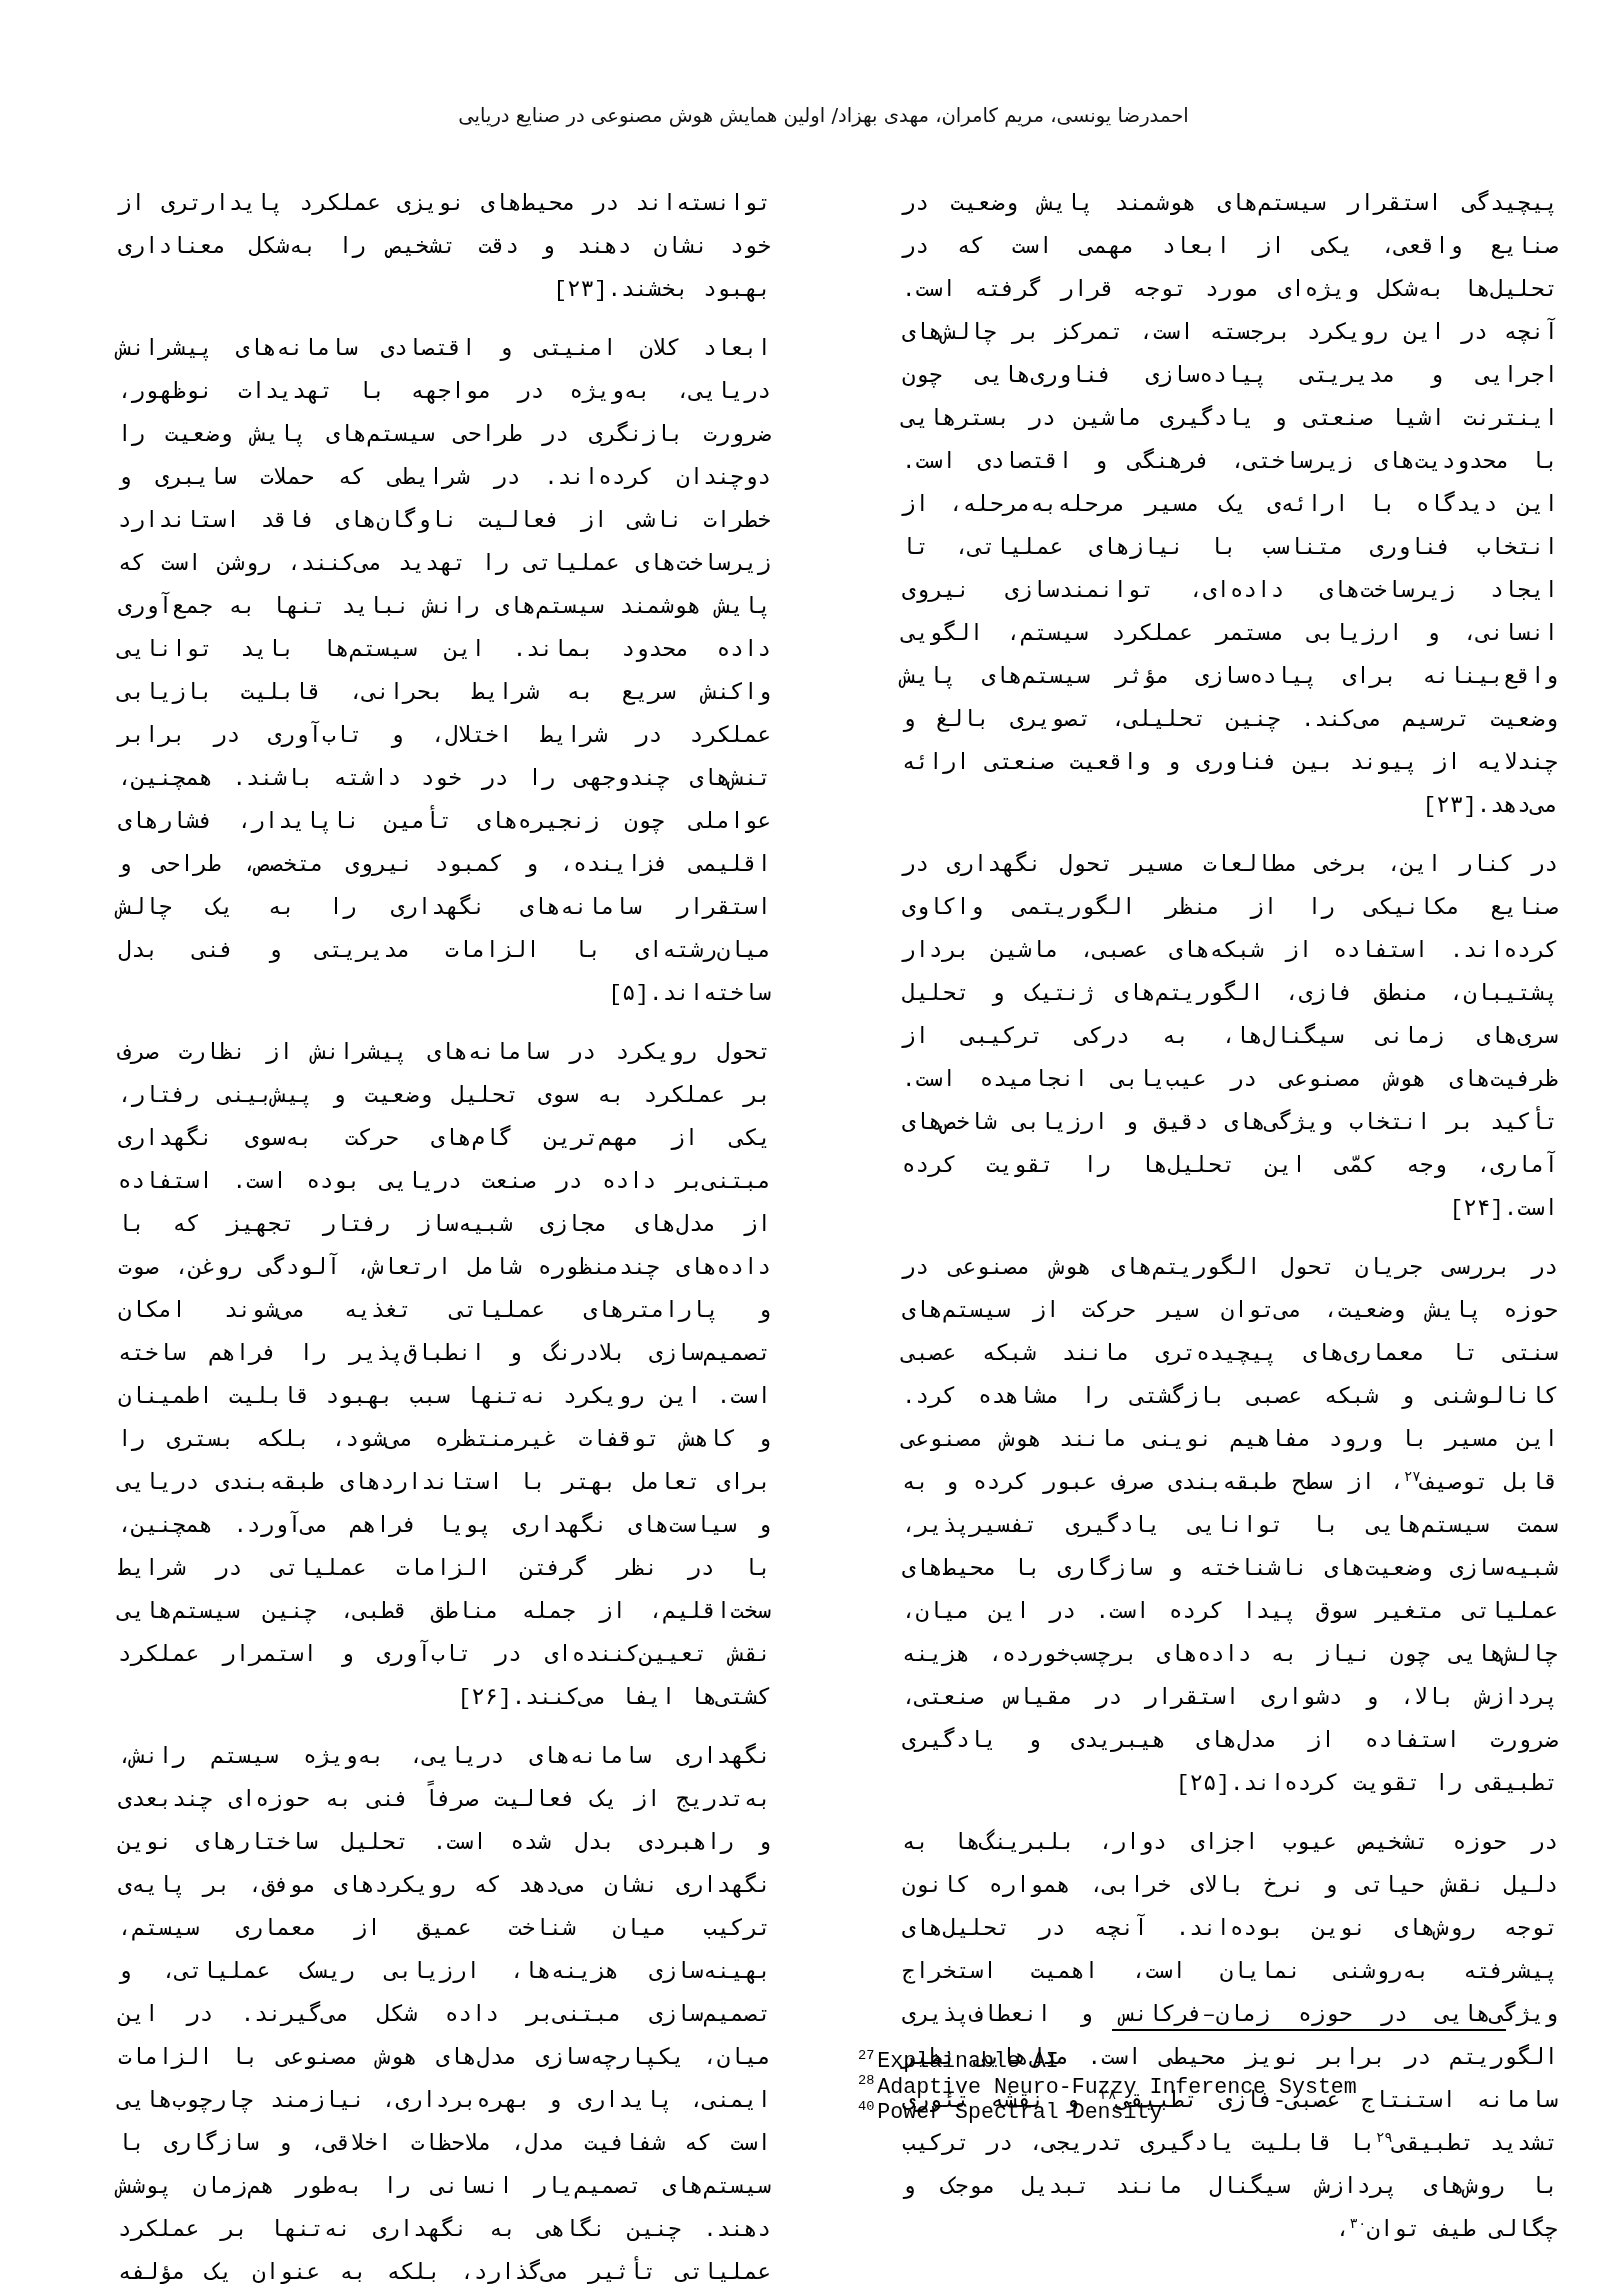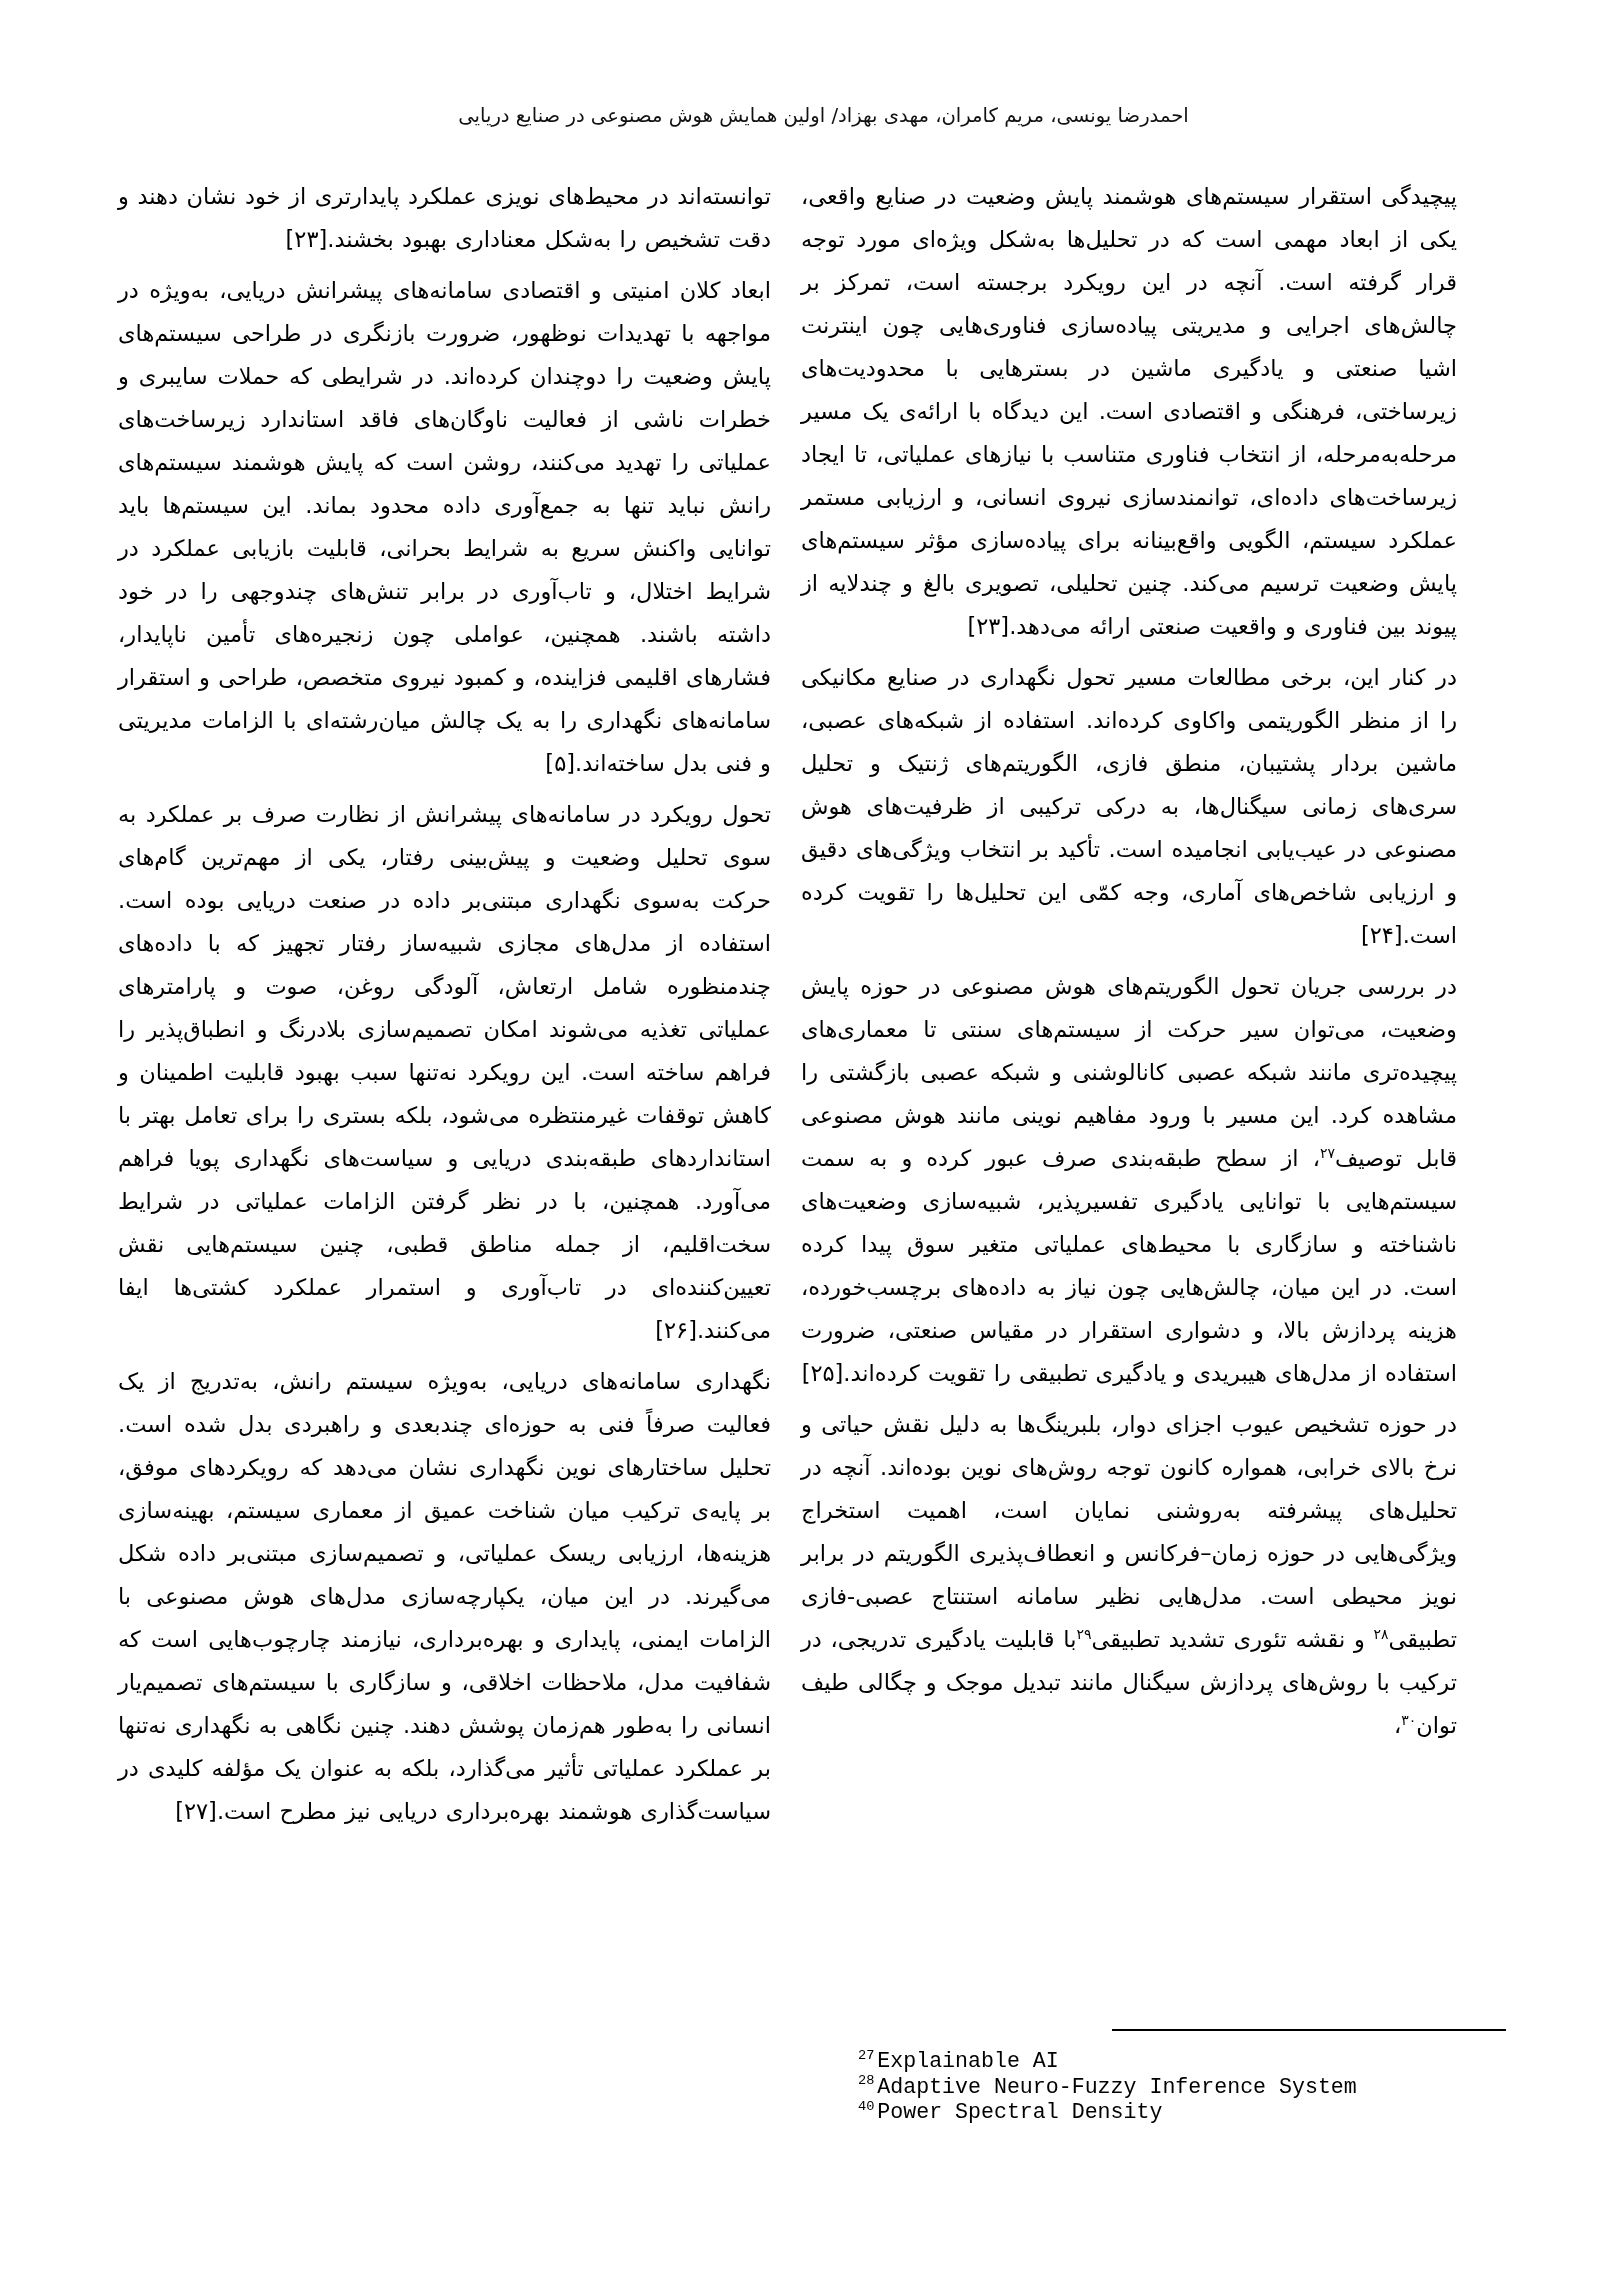--- a/index.html
+++ b/index.html
@@ -34,25 +34,26 @@
       text-align-last: right;
       font-size: 22.5px;
       line-height: 43px;
       word-spacing: 1px;
     }
     .col-left {
       left: 118px;
       width: 653px;
     }
     .col-right {
-      left: 801px;
+      left: 902px;
       width: 656px;
     }
     .para {
-      margin: 8px 0 1px 0;
+      margin: 16px 0 1px 0;
+      font-family: Liberation Mono, monospace;
     }
     .para .cite {
       unicode-bidi: plaintext;
     }
     .fn-ref {
       font-size: 14px;
       vertical-align: super;
       line-height: 0;
     }
     .footnote-rule {

